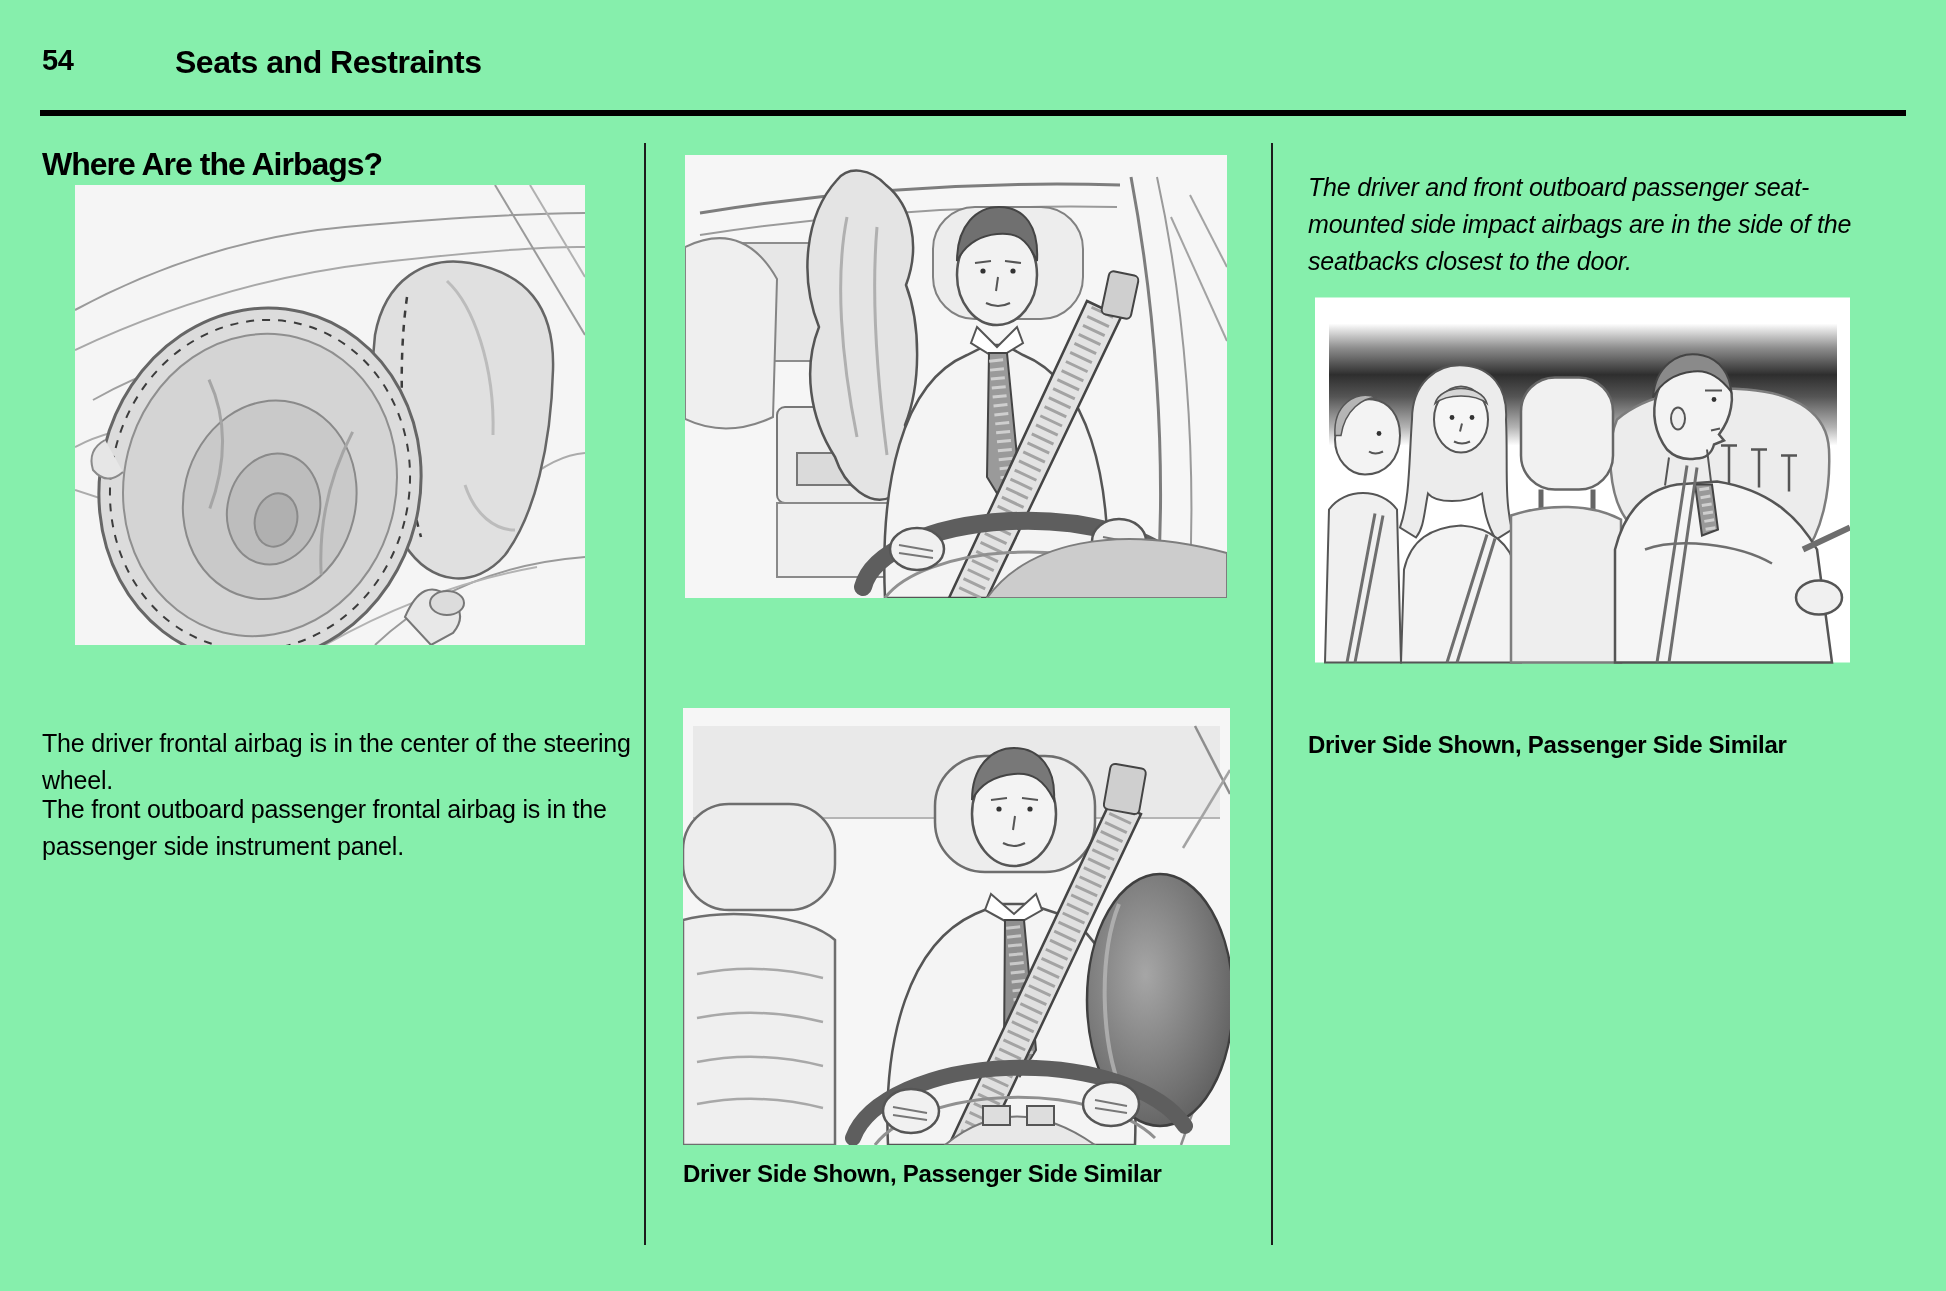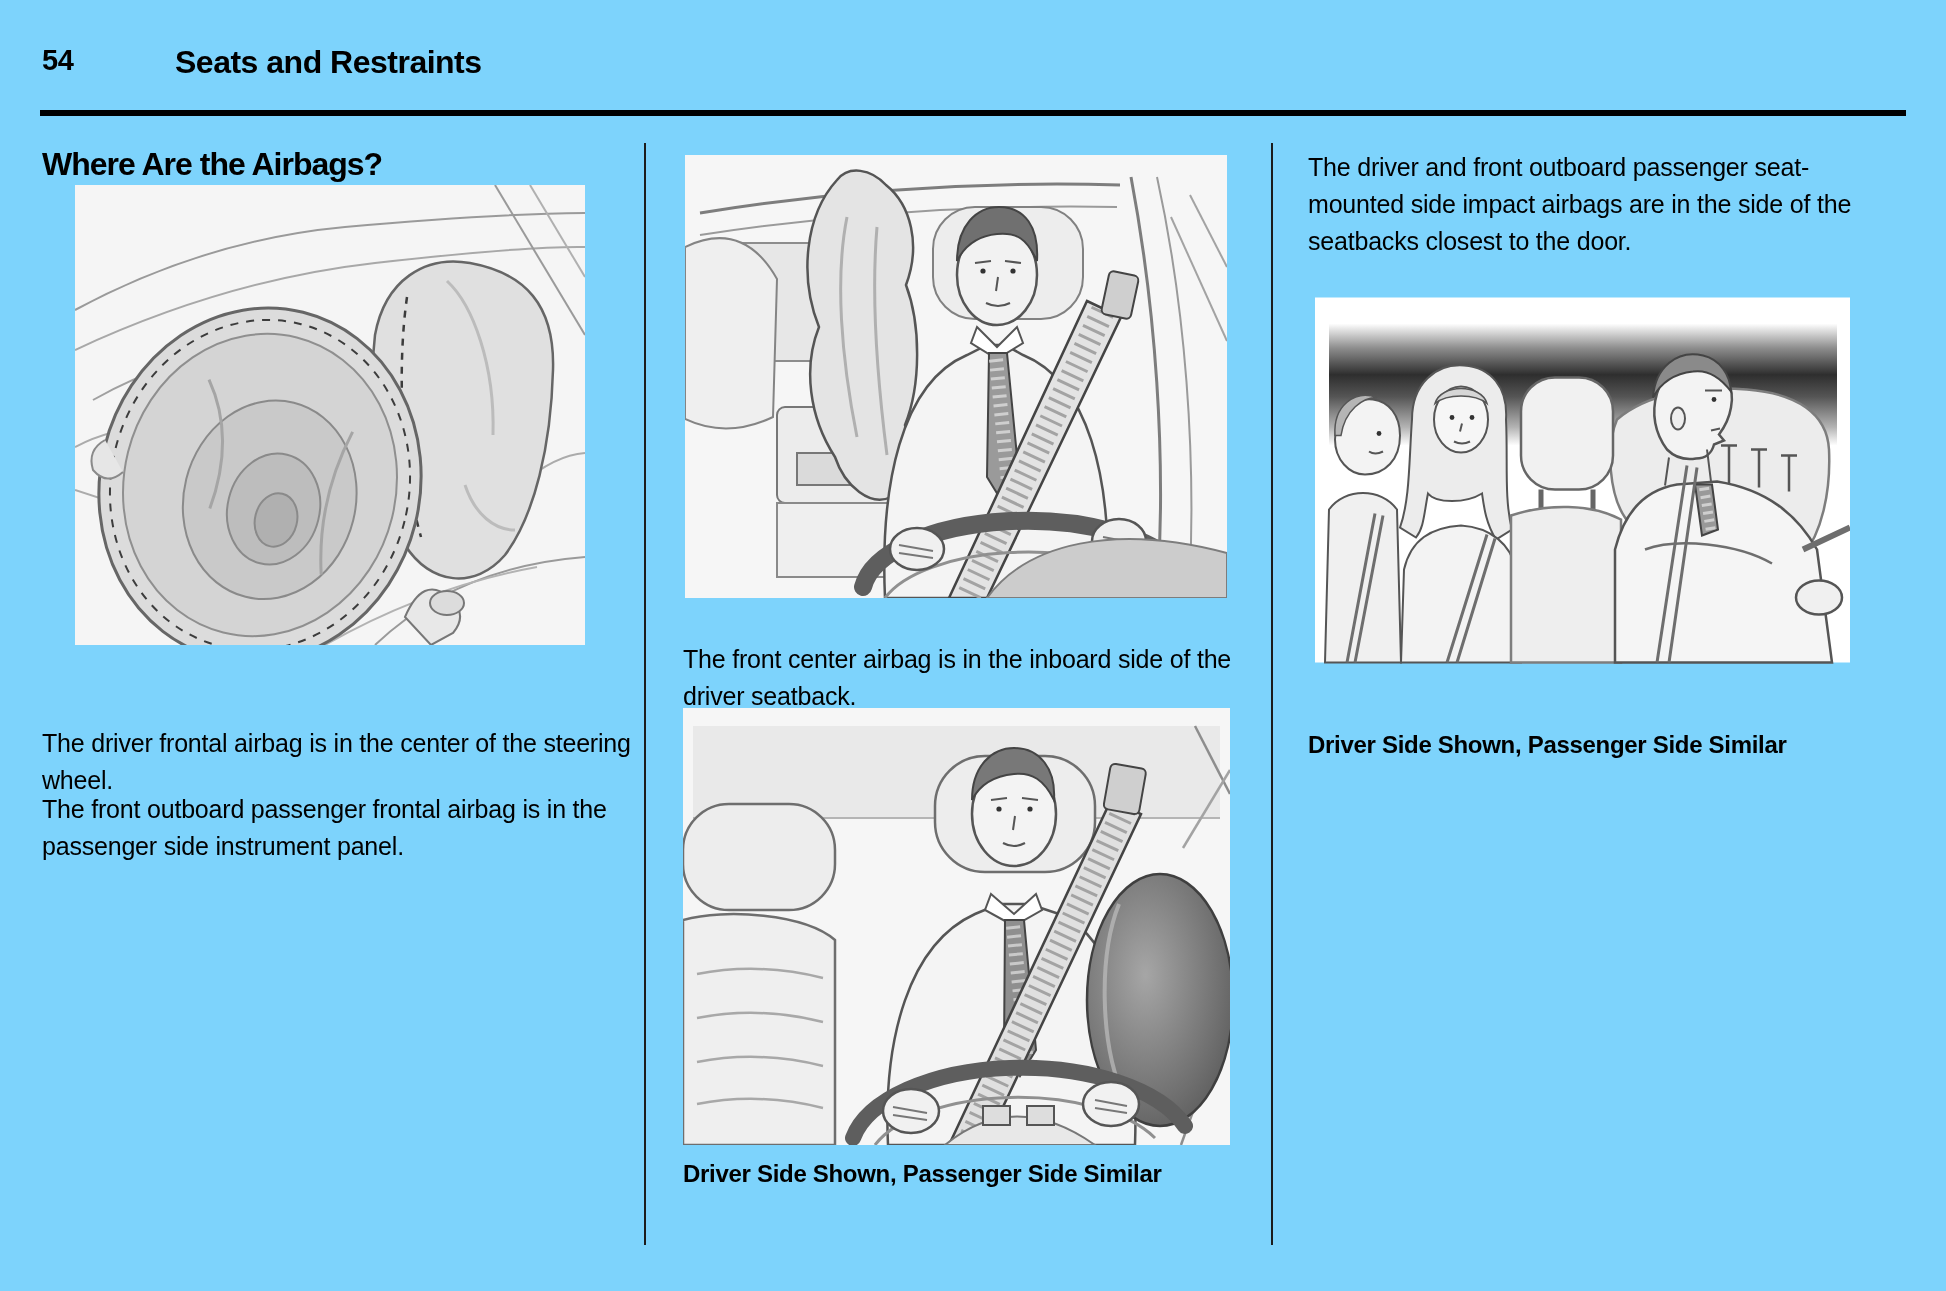--- a/index.html
+++ b/index.html
@@ -1,35 +1,35 @@
 <!DOCTYPE html>
 <html><head>
 <meta charset="utf-8">
 <style>
   html,body{margin:0;padding:0;background:#ffffff;}
   .page{
     position:relative;
     width:1946px;height:1291px;
-    background:#7dd3fc;
+    background:#86efac;
     font-family:"Liberation Sans","DejaVu Sans",sans-serif;
     color:#000;
     overflow:hidden;
   }
   .hdr-num{position:absolute;left:42px;top:44px;font-size:29px;font-weight:bold;letter-spacing:-.5px;}
   .hdr-title{position:absolute;left:175px;top:44px;font-size:32px;font-weight:bold;letter-spacing:-.5px;}
   .hdr-rule{position:absolute;left:40px;top:110px;width:1866px;height:6px;background:#000;}
   .vdiv{position:absolute;top:143px;height:1102px;width:2px;background:#1c1c1c;}
   .vdiv.d1{left:644px;}
   .vdiv.d2{left:1271px;}
   .col-heading{position:absolute;left:42px;top:116px;font-size:32px;font-weight:bold;letter-spacing:-1px;margin-top:30px;}
   .body-text{font-size:25px;line-height:37px;letter-spacing:-.2px;}
   .p-c1a{position:absolute;left:42px;top:700px;width:598px;}
   .p-c1b{position:absolute;left:42px;top:766px;width:598px;}
   .p-c2a{position:absolute;left:683px;top:616px;width:586px;}
-  .p-c3a{position:absolute;left:1308px;top:124px;width:560px;}
+  .p-c3a{position:absolute;left:1308px;top:144px;width:560px;font-style:italic;}
   .p-c3b{position:absolute;left:1308px;top:806px;width:560px;}
   .fig-caption{font-size:24px;font-weight:bold;text-align:left;letter-spacing:-.3px;}
   .cap-c2{position:absolute;left:683px;top:1160px;width:547px;}
   .cap-c3{position:absolute;left:1308px;top:731px;width:560px;}
   .fig{position:absolute;}
   .fig svg{display:block;}
   .fig1{left:75px;top:185px;width:510px;height:460px;}
   .fig2{left:685px;top:155px;width:542px;height:443px;}
   .fig3{left:683px;top:708px;width:547px;height:437px;}
   .fig4{left:1315px;top:295px;width:535px;height:370px;}
@@ -137,21 +137,20 @@
       <path d="M200,443 A150,66 0 0 1 470,428" fill="none" stroke="#909090" stroke-width="3"></path>
       <ellipse cx="232" cy="394" rx="27" ry="21" fill="#f0f0f0" stroke="#555" stroke-width="2.5"></ellipse>
       <ellipse cx="434" cy="386" rx="27" ry="22" fill="#f0f0f0" stroke="#555" stroke-width="2.5"></ellipse>
       <path d="M214,390 l34,6 M214,398 l34,5" stroke="#777" stroke-width="1.8" fill="none"></path>
       <path d="M418,382 l32,6 M418,390 l32,5" stroke="#777" stroke-width="1.8" fill="none"></path>
 
       <path d="M302,443 C342,388 430,368 542,398 L542,443 Z" fill="#cccccc" stroke="#7d7d7d" stroke-width="2"></path>
     </svg>
   </div>
 
-  <p class="body-text p-c2a">The front center airbag is in the inboard side of the driver seatback.</p>
 
   <div class="fig fig3">
     <svg viewBox="0 0 547 437" width="547" height="437">
       <defs>
         <radialGradient id="sideGrad" cx="40%" cy="40%" r="75%">
           <stop offset="0%" stop-color="#a6a6a6"></stop>
           <stop offset="70%" stop-color="#6f6f6f"></stop>
           <stop offset="100%" stop-color="#565656"></stop>
         </radialGradient>
       </defs>

